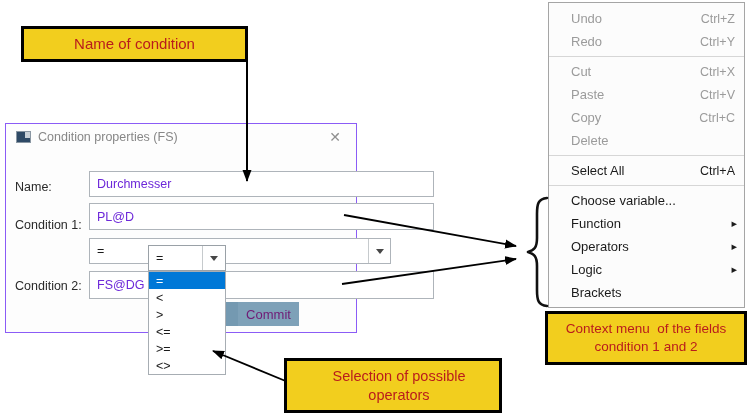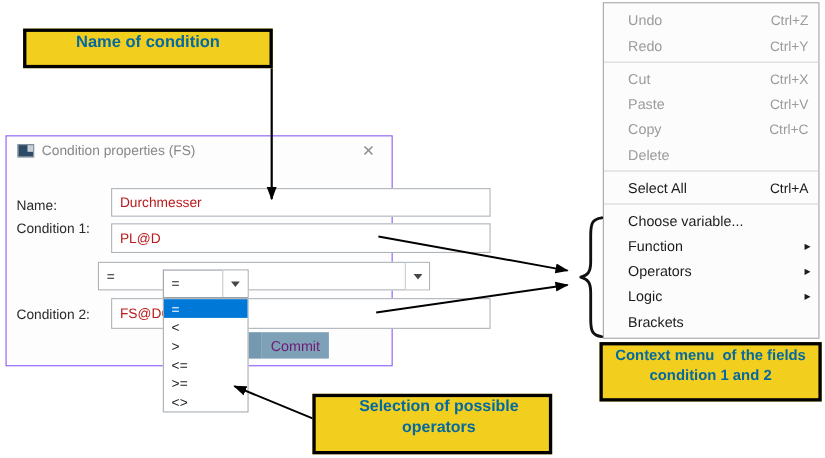--- a/index.html
+++ b/index.html
@@ -20,53 +20,53 @@
   #canvas{position:absolute;inset:0;width:750px;height:416px;}
 
   
   .callout{
     position:absolute;
     background:var(--accent-yellow);
     border:3px solid #000;
     display:flex;
     flex-direction:column;
     align-items:center;
-    justify-content:flex-start;
+    justify-content:center;
     text-align:center;
-    font-weight:bold;
-    color:#0369a1;
+    font-weight:normal;
+    color:#b91c1c;
     z-index:9;
     line-height:1.3;
   }
   #callout-name{left:21px;top:26px;width:227px;height:36px;font-size:15px;}
   #callout-context{left:545px;top:311px;width:202px;height:54px;font-size:13.5px;white-space:pre-wrap;}
   #callout-operators{left:284px;top:358px;width:218px;height:55px;font-size:14.5px;padding-left:12px;}
 
   
   #dialog{
     position:absolute;left:5px;top:123px;width:352px;height:210px;
     background:#fdfdfd;border:1px solid #8b5cf6;z-index:1;
   }
   #dialog-titlebar{position:absolute;left:0;top:0;right:0;height:26px;display:flex;align-items:center;}
   #dialog-icon{width:15px;height:12px;margin-left:10px;border:1px solid #8a97a3;background:#2f4a66;position:relative;}
   #dialog-icon .icon-pane{position:absolute;right:0;top:0;width:5px;height:6px;background:#c9d1d8;}
   #dialog-title{margin-left:7px;font-size:12.5px;color:#878787;}
   #dialog-close{position:absolute;right:8px;top:3px;width:26px;height:20px;display:flex;align-items:center;justify-content:center;color:#8f8f8f;font-size:14px;cursor:default;}
   .dlg-label{position:absolute;left:9px;font-size:12.5px;color:#2a2a2a;}
   .dlg-field{
-    position:absolute;left:95px;width:345px;
+    position:absolute;left:83px;width:345px;
     border:1px solid #aeb4ba;background:#fff;
-    font-family:"Liberation Sans",sans-serif;font-size:12.5px;color:#b91c1c;
+    font-family:"Liberation Sans",sans-serif;font-size:12.5px;color:#6d28d9;
     padding:0 0 0 7px;outline:none;
   }
   #field-name{top:47px;height:26px;}
   #field-cond1{top:79px;height:27px;}
   #field-cond2{top:147px;height:28px;}
   #label-name{top:56px;}
-  #label-cond1{top:77px;}
+  #label-cond1{top:94px;}
   #label-cond2{top:155px;}
   #operator-combo{
     position:absolute;left:83px;top:114px;width:302px;height:26px;
     border:1px solid #aeb4ba;background:#fff;display:flex;align-items:center;
   }
   #operator-combo .combo-value{padding-left:7px;font-size:12.5px;color:#1a1a1a;flex:1;}
   .combo-btn{
     width:22px;height:100%;display:flex;align-items:center;justify-content:center;
     border-left:1px solid #c6cacd;background:#fff;
   }

